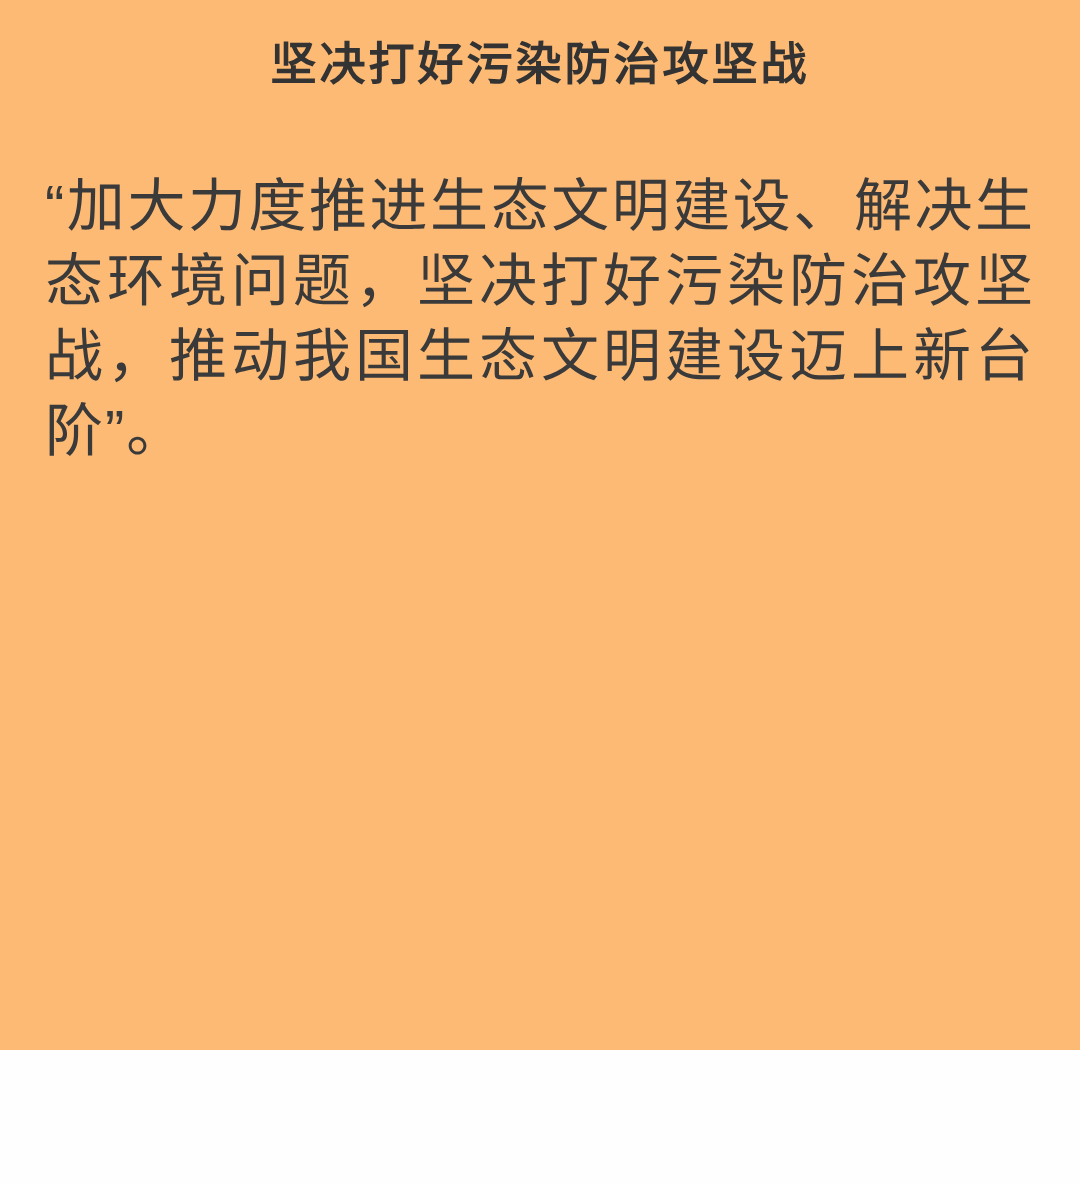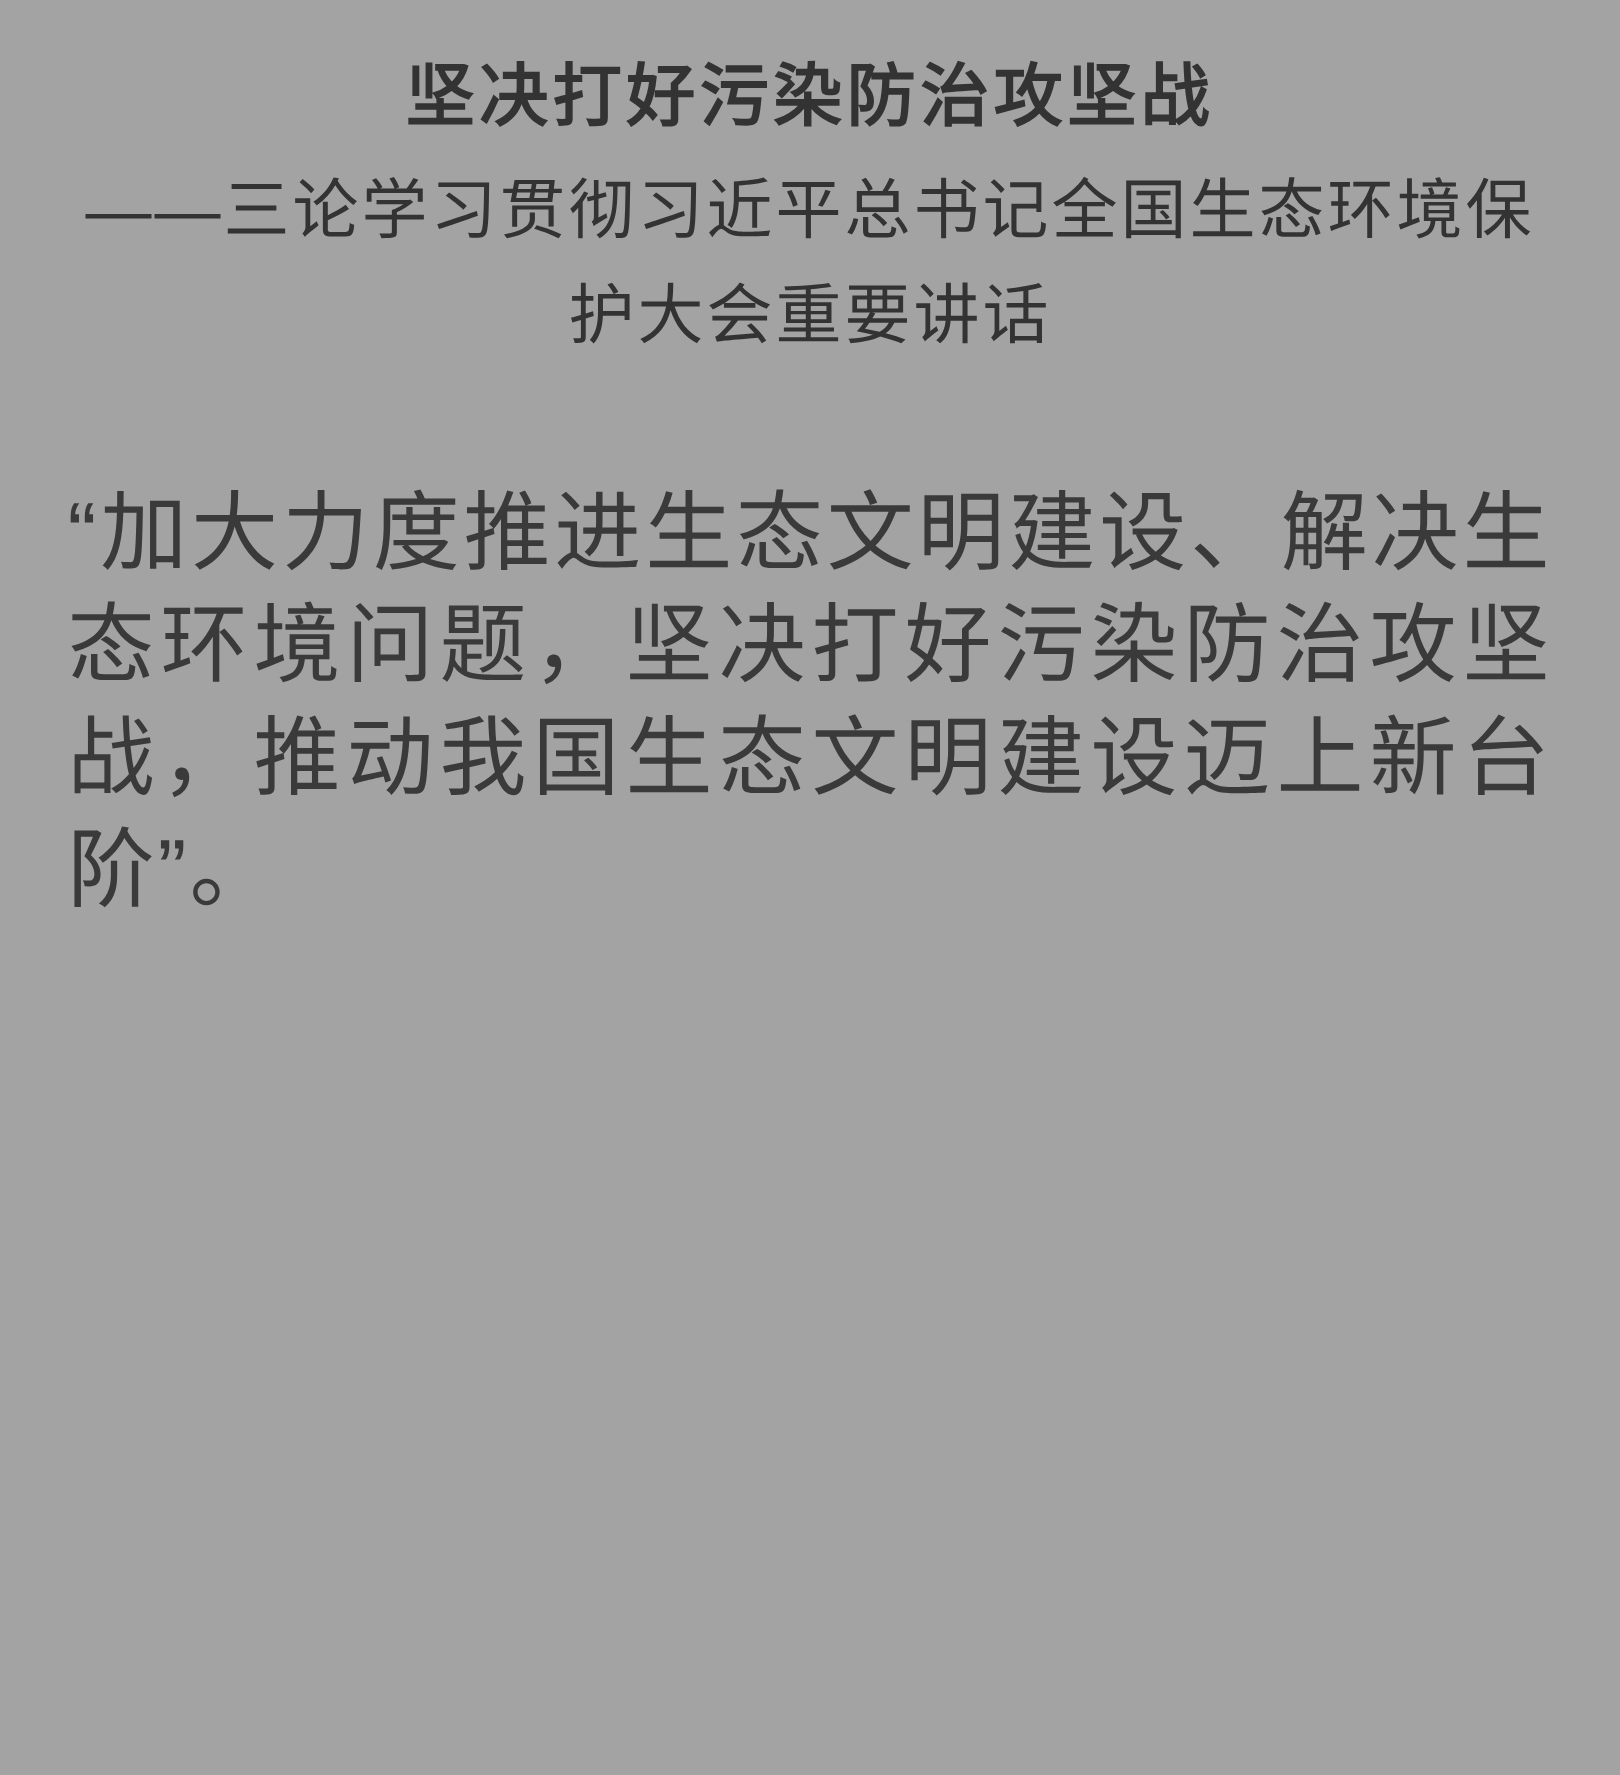--- a/index.html
+++ b/index.html
@@ -7,23 +7,23 @@
   html, body {
     width: 1080px;
     height: 1183px;
     background: #fefefe;
     overflow: hidden;
     font-family: "Liberation Sans", sans-serif;
   }
 
   .article {
     width: 1080px;
-    height: 1183px;
+    height: 1050px;
     padding: 18px 45px 40px 45px;
-    background: #a3a3a3;
+    background: #fdba74;
   }
 
   .article-title {
     margin-top: 14px;
     text-align: center;
     font-size: 46px;
     font-weight: 700;
     letter-spacing: 3px;
     line-height: 64px;
     color: #333333;
@@ -57,17 +57,16 @@
   .body-paragraph.second {
     margin-top: 80px;
   }
 </style>
 </head>
 <body>
 
 <div class="article">
   <h1 class="article-title">坚决打好污染防治攻坚战</h1>
 
-  <div class="article-subtitle">——三论学习贯彻习近平总书记全国生态环境保护大会重要讲话</div>
 
   <p class="body-paragraph first">“加大力度推进生态文明建设、解决生态环境问题，坚决打好污染防治攻坚战，推动我国生态文明建设迈上新台阶”。</p>
 
 </div>
 
 </body></html>

